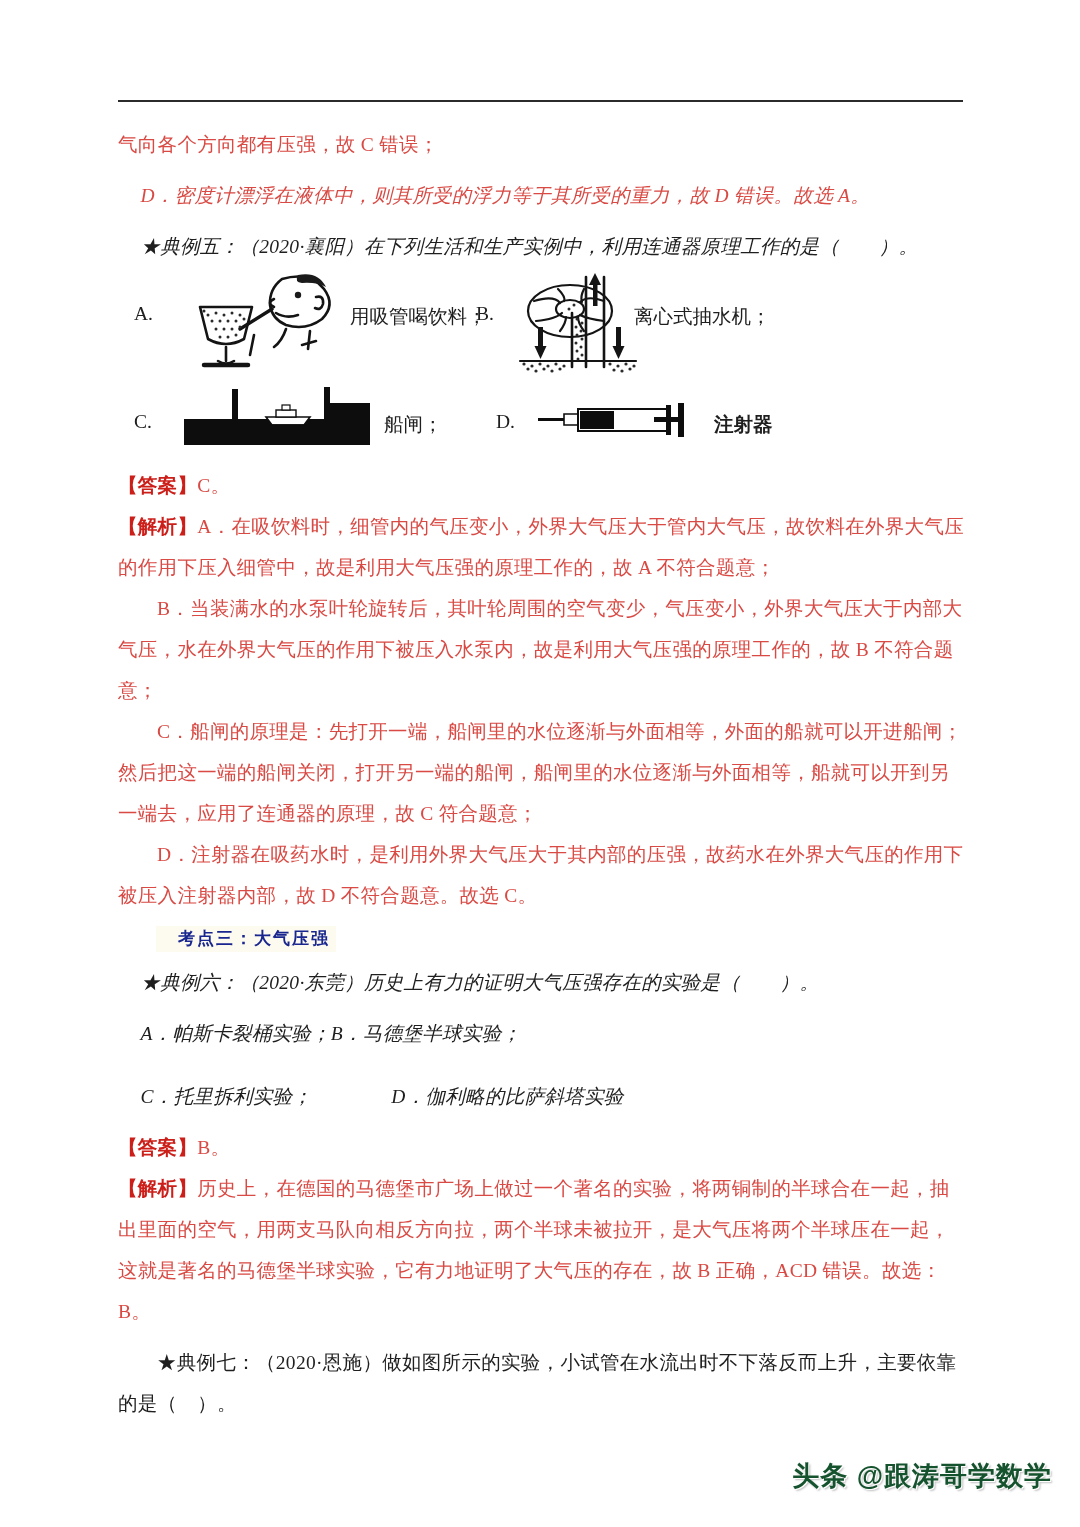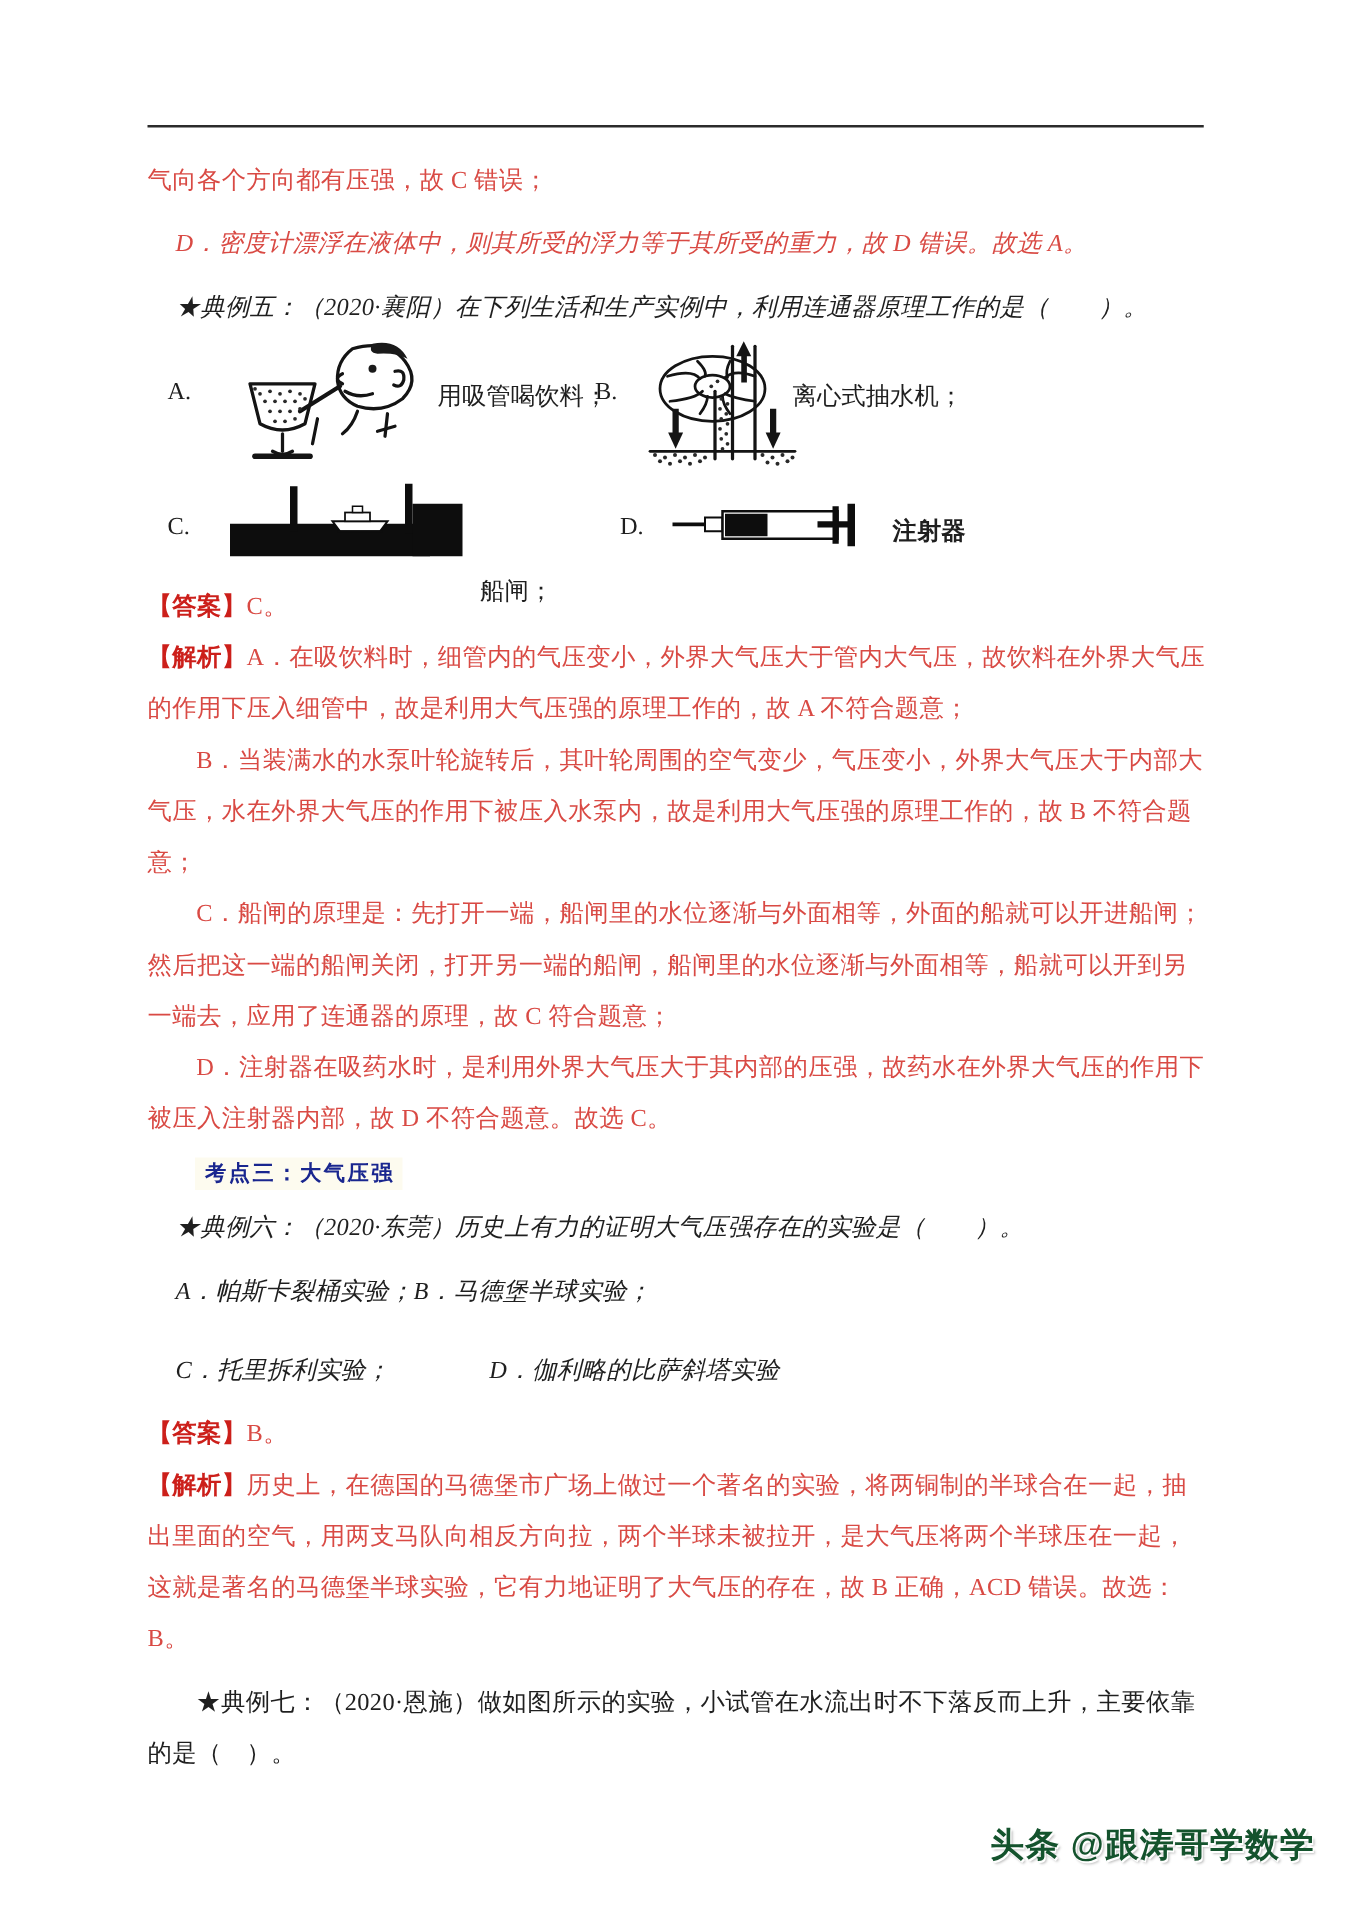--- a/index.html
+++ b/index.html
@@ -62,21 +62,21 @@
   .indent1 { text-indent: 1.15em; font-style: italic; }
 
   
   .gap-sm { height: 10px; }
   .gap-md { height: 22px; }
 
   
   .section-heading {
     display: inline-block;
     margin-left: 38px;
-    padding: 1px 6px 2px 8px;
+    padding: 1px 6px 2px 22px;
     background: #fdfbef;
     color: #19268f;
     font-weight: 700;
     font-size: 17px;
     letter-spacing: 2px;
     font-family: "Liberation Sans", "DejaVu Sans", sans-serif;
   }
 
   
   .fig-row {
@@ -284,21 +284,21 @@
 
           <g>
             <path d="M88 32 L132 32 L126 40 L94 40 Z" fill="#ffffff" stroke="#0d0d0d" stroke-width="1.6"></path>
             <rect x="98" y="25" width="20" height="7" fill="#ffffff" stroke="#0d0d0d" stroke-width="1.4"></rect>
             <rect x="104" y="20" width="8" height="5" fill="#ffffff" stroke="#0d0d0d" stroke-width="1.2"></rect>
             <path d="M92 40 L128 40" stroke="#0d0d0d" stroke-width="1.6"></path>
           </g>
         </svg>
       </span>
 
-      <span class="opt-caption" style="left:266px; top:26px;margin-top:48px;">船闸；</span>
+      <span class="opt-caption" style="left:266px; top:26px;">船闸；</span>
 
       <span class="opt-label" style="left:378px; top:26px;">D.</span>
 
       <span class="fig" style="left:418px; top:16px;">
         <svg width="160" height="40" viewBox="0 0 160 40" aria-hidden="true">
 
           <rect x="2" y="17" width="26" height="3" fill="#0d0d0d"></rect>
 
           <path d="M28 13 L42 13 L42 24 L28 24 Z" fill="#ffffff" stroke="#0d0d0d" stroke-width="1.6"></path>
 

